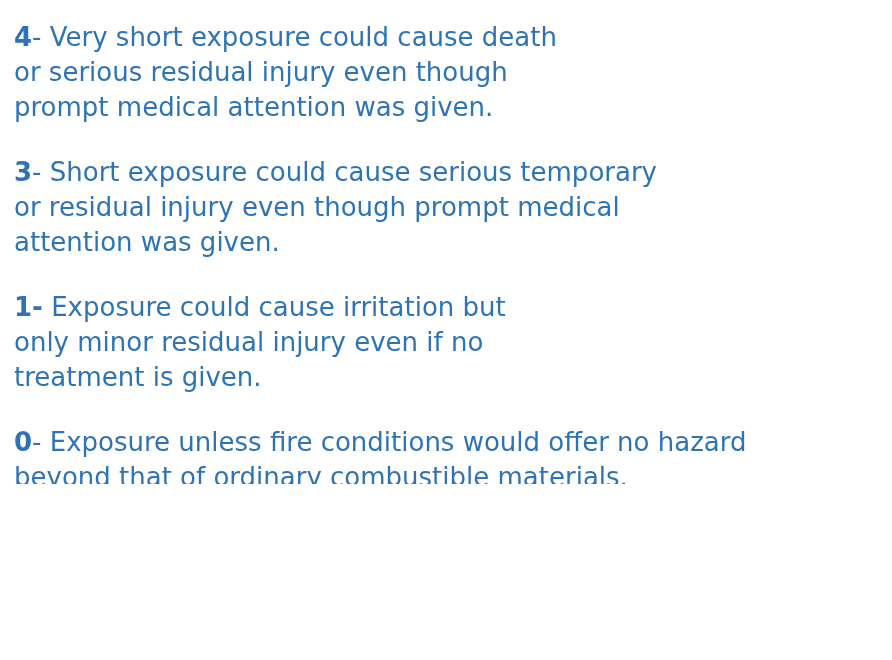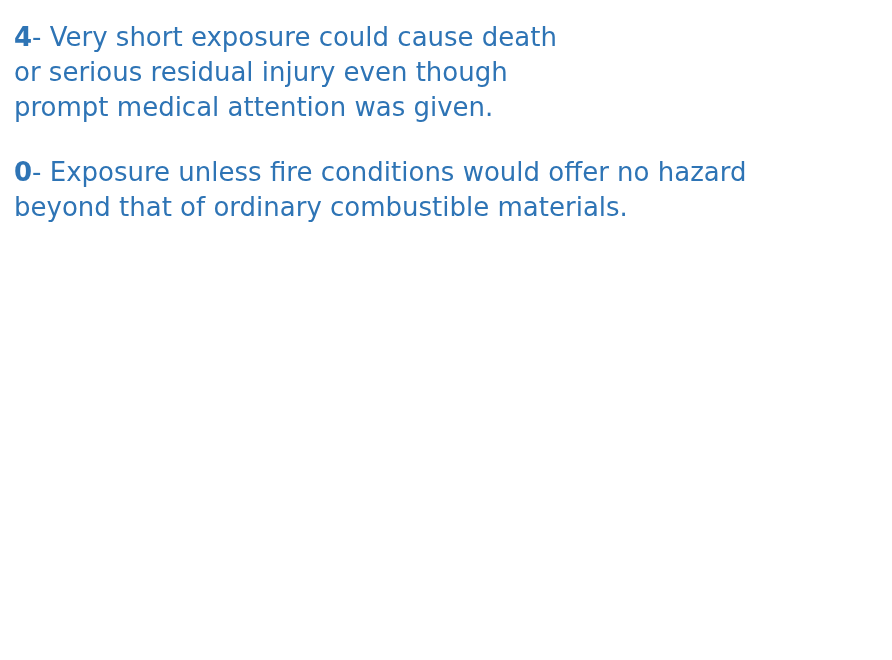--- a/index.html
+++ b/index.html
@@ -26,15 +26,21 @@
       font-weight: bold;
     }
   </style>
 </head>
 <body>
 
 <div class="page">
   <p class="rating"><b>4</b><span>- Very short exposure could cause death
 or serious residual injury even though
 prompt medical attention was given.</span></p>
+  <p class="rating"><b>3</b><span>- Short exposure could cause serious temporary
+or residual injury even though prompt medical
+attention was given.</span></p>
+  <p class="rating"><b>1-</b><span> Exposure could cause irritation but
+only minor residual injury even if no
+treatment is given.</span></p>
   <p class="rating"><b>0</b><span>- Exposure unless fire conditions would offer no hazard
 beyond that of ordinary combustible materials.</span></p>
 </div>
 
 </body></html>

